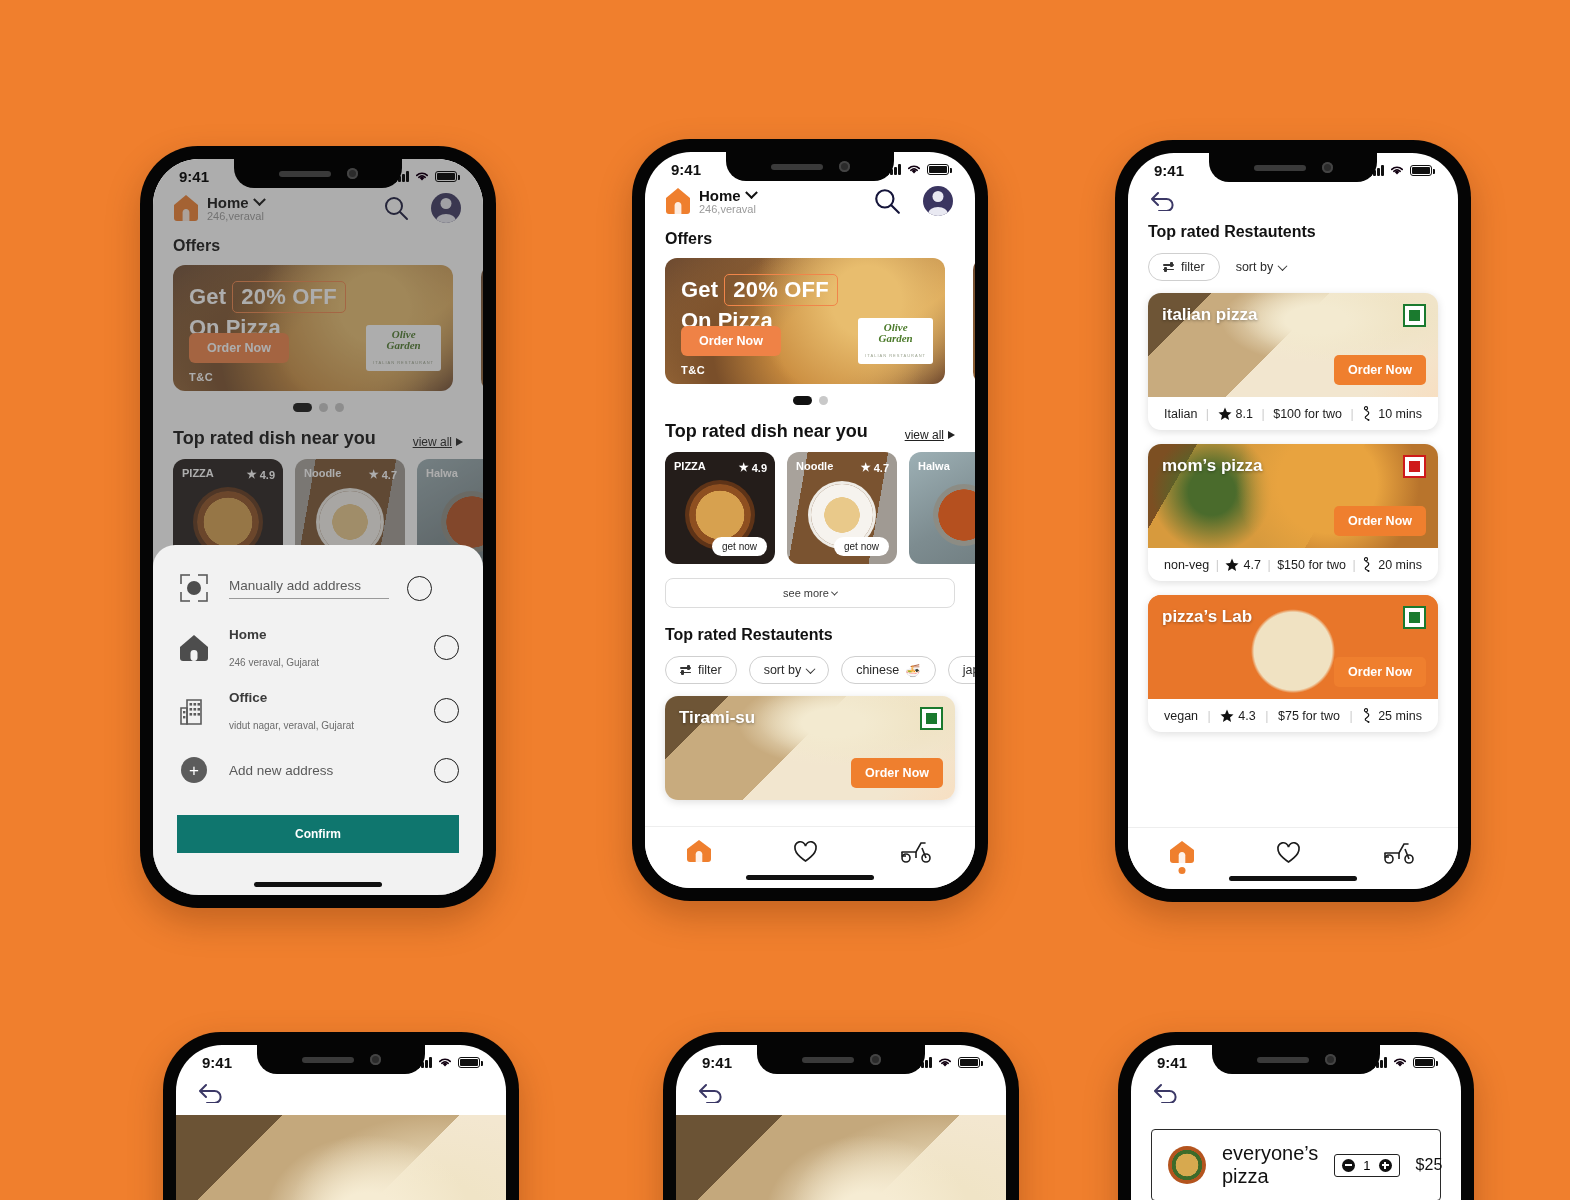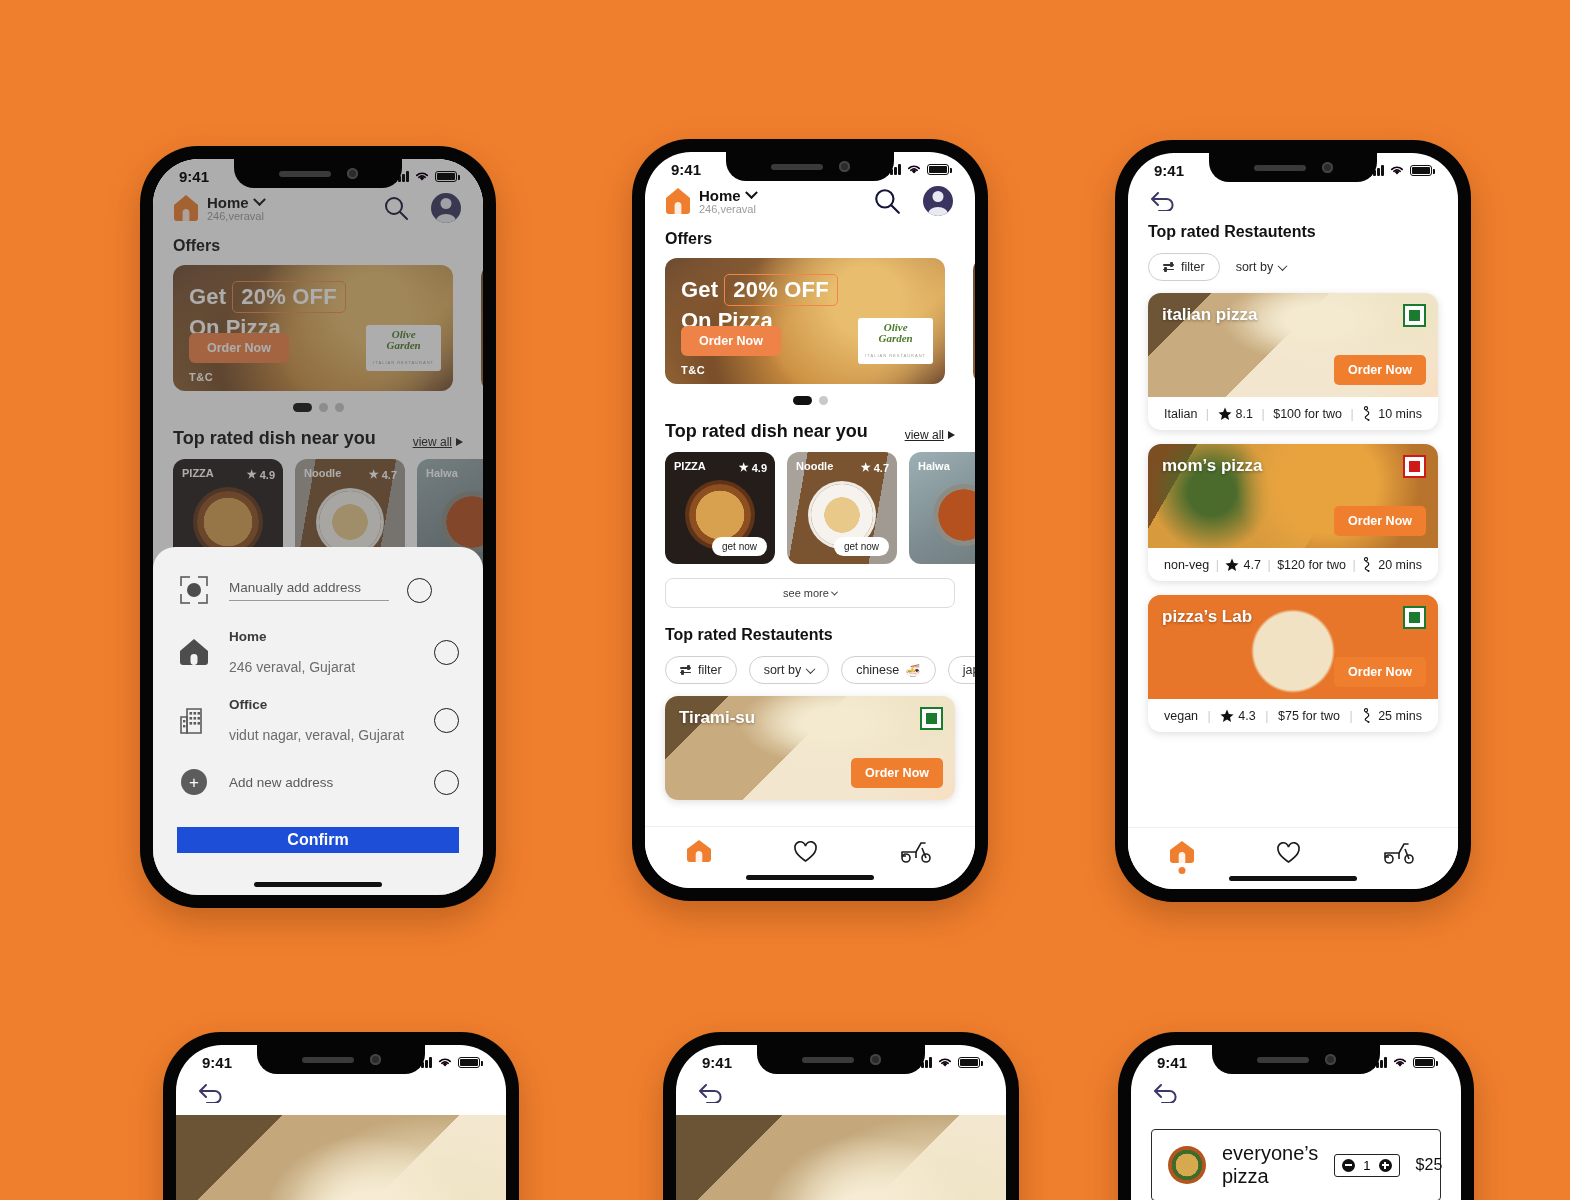--- a/index.html
+++ b/index.html
@@ -202,27 +202,27 @@
   .dim { position:absolute; inset:0; background:rgba(60,60,60,.42); z-index:20; }
   .sheet {
     position:absolute; left:0; right:0; bottom:0; z-index:22;
     background:#f2f2f2; border-radius:22px 22px 46px 46px;
     padding:26px 24px 42px;
   }
   .arow { display:flex; align-items:center; gap:18px; margin-bottom:22px; }
   .aicon { width:34px; height:34px; flex:none; display:flex; align-items:center; justify-content:center; }
   .atxt { flex:1; }
   .atxt .t1 { font-size:13.5px; font-weight:700; color:#3b3b3b; }
-  .atxt .t2 { font-size:14px; color:#6c6c6c; margin-top:15px; }
+  .atxt .t2 { font-size:10px; color:#6c6c6c; margin-top:15px; }
   .atxt.underline { border-bottom:1px solid #9a9a9a; padding-bottom:5px; max-width:160px; }
   .atxt.underline .t1 { font-weight:400; color:#5a5a5a; font-size:13.5px; }
   .radio { width:25px; height:25px; border-radius:50%; border:1.6px solid #1c1c1c; flex:none; background:transparent; }
   .confirm {
-    width:100%; height:26px; background:#1d4ed8; color:#fff; border:none;
-    font-size:16px; font-weight:700; font-family:inherit; margin-top:6px;
+    width:100%; height:38px; background:#0f766e; color:#fff; border:none;
+    font-size:12px; font-weight:700; font-family:inherit; margin-top:6px;
   }
   .plusico { width:26px; height:26px; border-radius:50%; background:#5c5c5c; color:#fff; display:flex; align-items:center; justify-content:center; font-size:17px; line-height:1;}
 
   
   .backbar { padding:6px 22px 8px; }
   .hero { height:260px; position:relative; }
   .cartcard {
     margin:14px 20px 0; border:1.6px solid #2b2b2b; border-radius:4px;
     display:flex; align-items:center; gap:16px; padding:12px 16px;
   }
@@ -677,21 +677,21 @@
           <div class="rmeta">
             <span class="cell">non-veg</span>
             <span class="sep">|</span>
             <span class="cell">
                   <svg width="14" height="14" viewBox="0 0 14 14">
                     <path d="M7 .6 8.9 5l4.6.4-3.5 3 1.1 4.5L7 10.5 2.9 12.9 4 8.4.5 5.4 5.1 5Z" fill="#111"></path>
                   </svg>
                   <span>4.7</span>
                 </span>
             <span class="sep">|</span>
-            <span class="cell">$120 for two</span>
+            <span class="cell">$150 for two</span>
             <span class="sep">|</span>
             <span class="cell">
                   <svg width="12" height="15" viewBox="0 0 12 15">
                     <circle cx="4" cy="2.2" r="1.6" fill="none" stroke="#111" stroke-width="1.1"></circle>
                     <path d="M4 4.5c3 1 4 3 1 5s-2 3 1 4" fill="none" stroke="#111" stroke-width="1.2" stroke-linecap="round"></path>
                     <circle cx="6.5" cy="14" r="1" fill="#111"></circle>
                   </svg>
                   <span>20 mins</span>
                 </span>
           </div>

